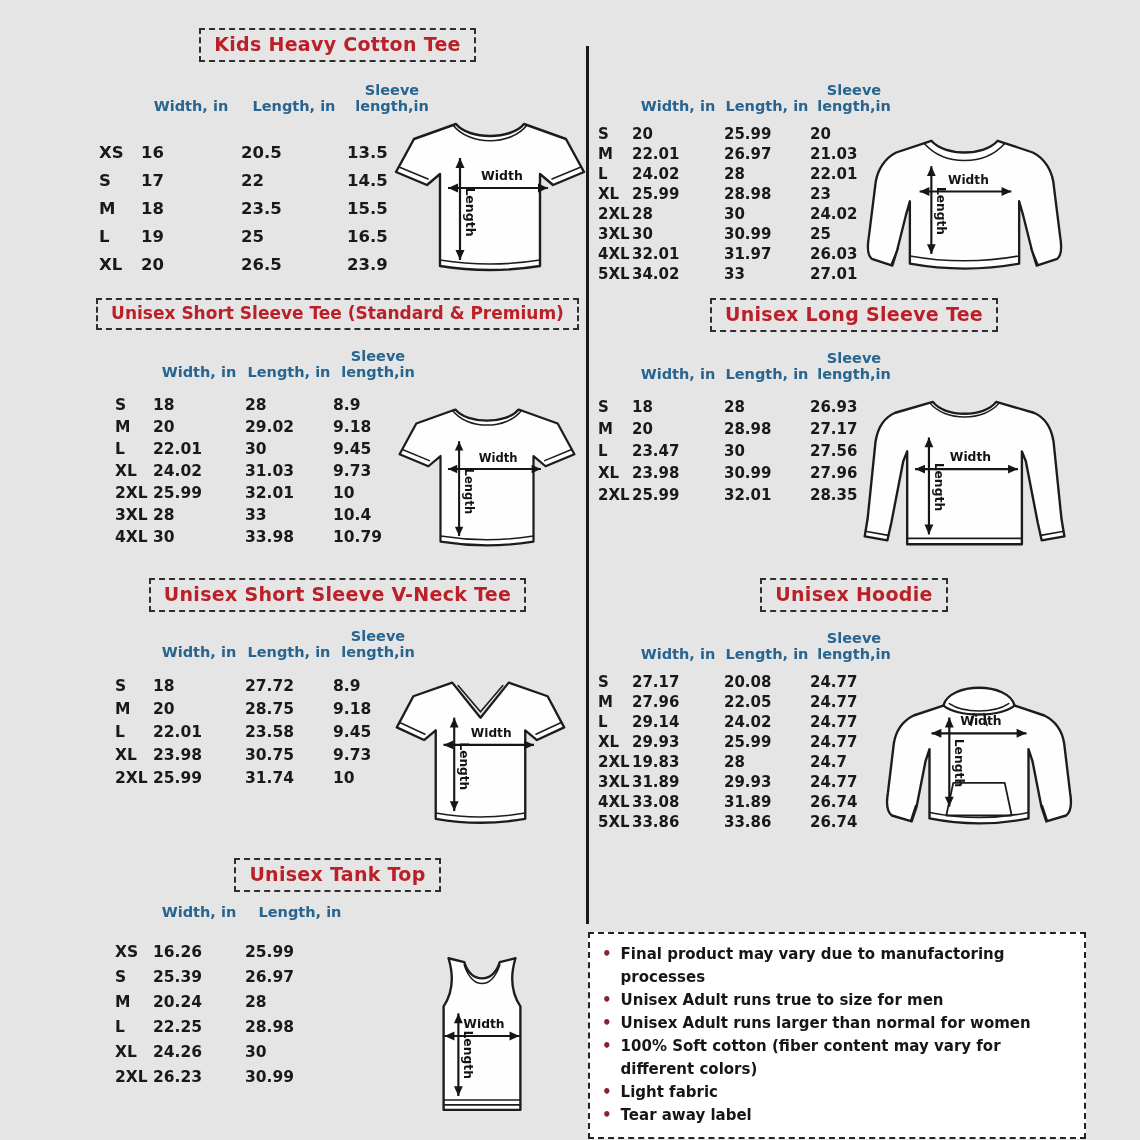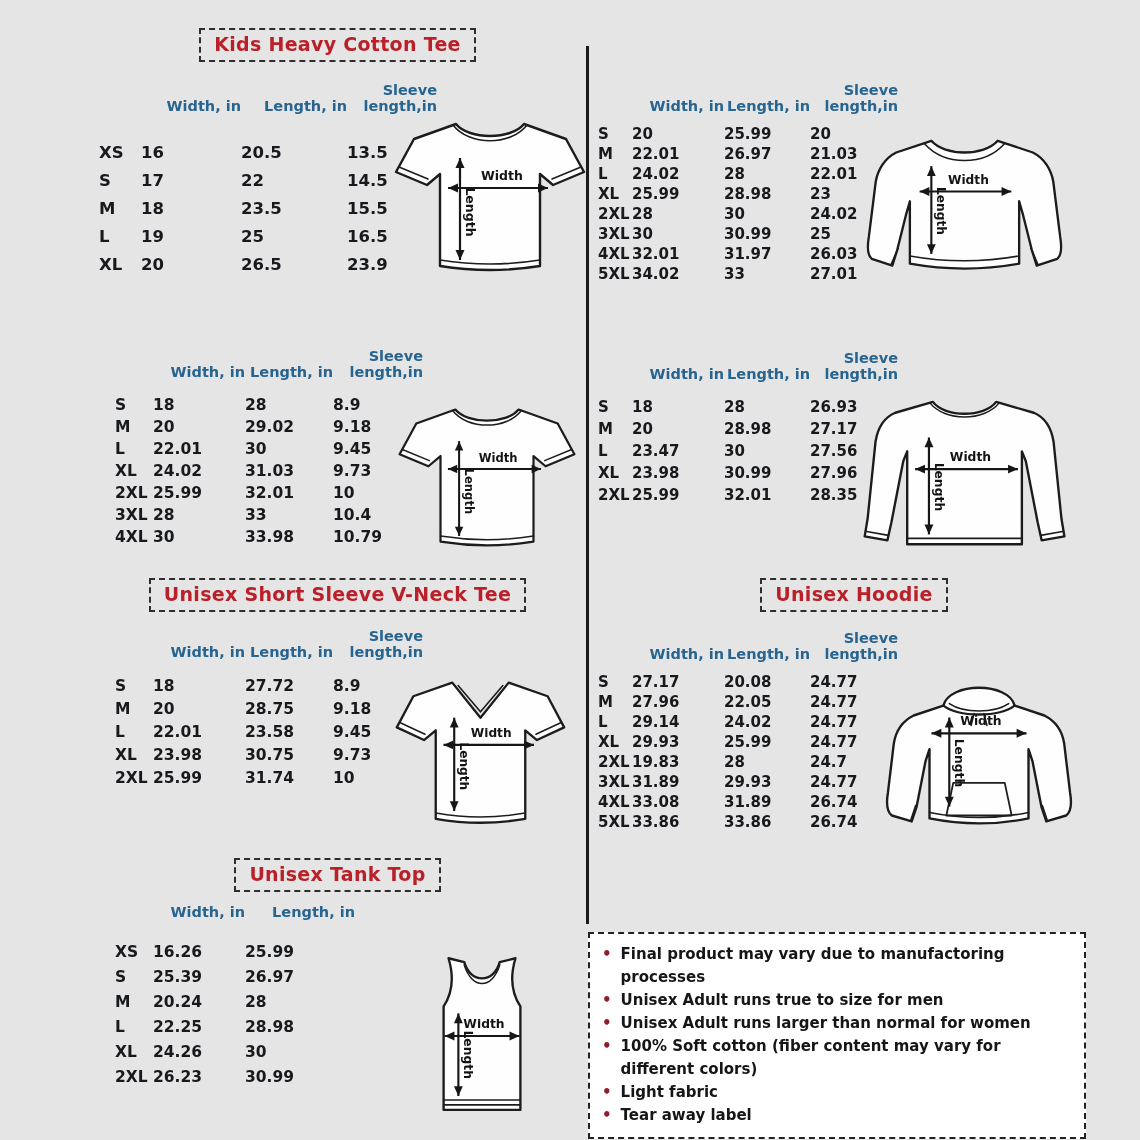--- a/index.html
+++ b/index.html
@@ -4,21 +4,21 @@
 <style>
   html,body{margin:0;padding:0;background:#ffffff;}
   body{font-family:"DejaVu Sans","Liberation Sans",sans-serif;color:#17191d;}
   #canvas{position:relative;width:1140px;height:1140px;background:#e5e5e5;overflow:hidden;}
   .divider{position:absolute;background:#1a1a1a;}
   .panel{position:absolute;}
   .title-box{display:table;margin:0 auto;border:2.5px dashed #2e2e2e;padding:3px 13px 5px;
              color:#bb1f27;font-weight:bold;font-size:19px;white-space:nowrap;letter-spacing:.3px;}
   .title-sm{font-size:17px;letter-spacing:0;}
   .tbl{display:grid;position:absolute;}
-  .tbl .th{color:#27648f;font-weight:bold;font-size:14.5px;text-align:right;
+  .tbl .th{color:#27648f;font-weight:bold;font-size:14.5px;text-align:center;
            white-space:pre-line;line-height:1.12;align-self:end;padding-bottom:var(--pb,14px);}
   .tbl .size{font-weight:bold;}
   .tbl .val{font-weight:bold;}
   svg.garment{position:absolute;}
   svg .outline{fill:#fefefe;stroke:#1c1c1c;stroke-width:2.4;stroke-linejoin:round;}
   svg .detail{fill:none;stroke:#1c1c1c;stroke-width:1.6;stroke-linecap:round;}
   svg .arr{stroke:#161616;stroke-width:2.2;}
   svg .ah{fill:#161616;}
   svg .albl{font-size:12.5px;font-weight:bold;fill:#141414;text-anchor:middle;}
   .notes{position:absolute;border:2.5px dashed #222;padding:9px 12px 10px;background:#fff;}
@@ -74,20 +74,23 @@
         <polygon points="158,76 148,71.5 148,80.5" class="ah"></polygon>
         <line x1="70" y1="46" x2="70" y2="148" class="arr"></line>
         <polygon points="70,46 65.5,56 74.5,56" class="ah"></polygon>
         <polygon points="70,148 65.5,138 74.5,138" class="ah"></polygon>
         <text x="112" y="68" class="albl">Width</text>
         <text x="76" y="100" class="albl" transform="rotate(90 76 100)">Length</text>
       </svg>
   </section>
 
   <section class="panel" style="left:85px;top:298px;width:505px;height:272px">
+    <div class="title-box title-sm">
+      <span>Unisex Short Sleeve Tee (Standard &amp; Premium)</span>
+    </div>
     <div class="tbl" style="left:30px;top:50px;grid-template-columns:38px 92px 88px 90px;row-gap:4px;font-size:15.5px;--pb:12px">
         <div class="th"></div>
         <div class="th">Width, in</div>
         <div class="th">Length, in</div>
         <div class="th">Sleeve
 length,in</div>
         <div class="size">S</div>
         <div class="val">18</div>
         <div class="val">28</div>
         <div class="val">8.9</div>
@@ -275,20 +278,23 @@
         <polygon points="150,64 140,59.5 140,68.5" class="ah"></polygon>
         <line x1="68" y1="38" x2="68" y2="128" class="arr"></line>
         <polygon points="68,38 63.5,48 72.5,48" class="ah"></polygon>
         <polygon points="68,128 63.5,118 72.5,118" class="ah"></polygon>
         <text x="106" y="56" class="albl">Width</text>
         <text x="74" y="84" class="albl" transform="rotate(90 74 84)">Length</text>
       </svg>
   </section>
 
   <section class="panel" style="left:594px;top:298px;width:520px;height:275px">
+    <div class="title-box">
+      <span>Unisex Long Sleeve Tee</span>
+    </div>
     <div class="tbl" style="left:4px;top:52px;grid-template-columns:34px 92px 86px 88px;row-gap:4px;font-size:15px;--pb:12px">
         <div class="th"></div>
         <div class="th">Width, in</div>
         <div class="th">Length, in</div>
         <div class="th">Sleeve
 length,in</div>
         <div class="size">S</div>
         <div class="val">18</div>
         <div class="val">28</div>
         <div class="val">26.93</div>

